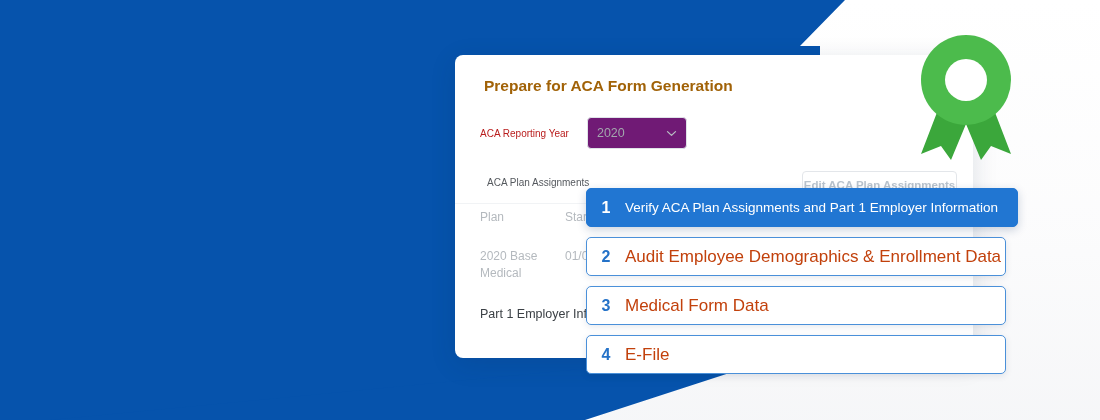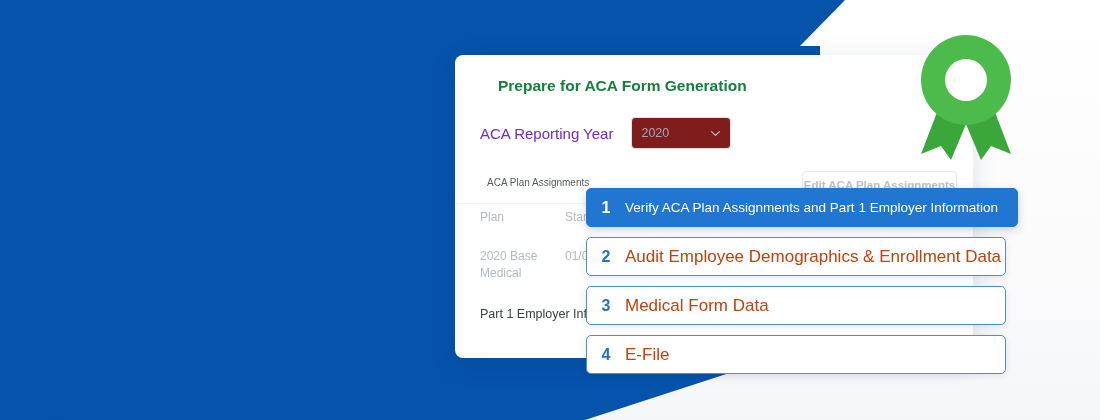--- a/index.html
+++ b/index.html
@@ -68,48 +68,48 @@
     top: 55px;
     width: 518px;
     height: 303px;
     background: #ffffff;
     border-radius: 8px 0 0 8px;
     box-shadow: 0 6px 26px rgba(16,36,70,.13);
     overflow: hidden;
   }
   .card-title {
     position: absolute;
-    left: 43px;
+    left: 29px;
     top: 22px;
     font-size: 15.5px;
     font-weight: bold;
-    color: #15803d;
+    color: #a16207;
   }
   .field-row {
     position: absolute;
     left: 25px;
     top: 62px;
     display: flex;
     align-items: center;
   }
   .field-label {
-    font-size: 15px;
-    color: #6d28d9;
+    font-size: 10px;
+    color: #b91c1c;
     margin-right: 18px;
   }
   .select-box {
     width: 80px;
     height: 30px;
     border: 1px solid #dfe3e8;
     border-radius: 4px;
     display: flex;
     align-items: center;
     justify-content: space-between;
     padding: 0 9px;
-    background: #7f1d1d;
+    background: #701a75;
   }
   .select-value {
     font-size: 12.5px;
     color: #a2a7ad;
   }
   .chev {
     width: 11px;
     height: 11px;
     display: inline-block;
   }

